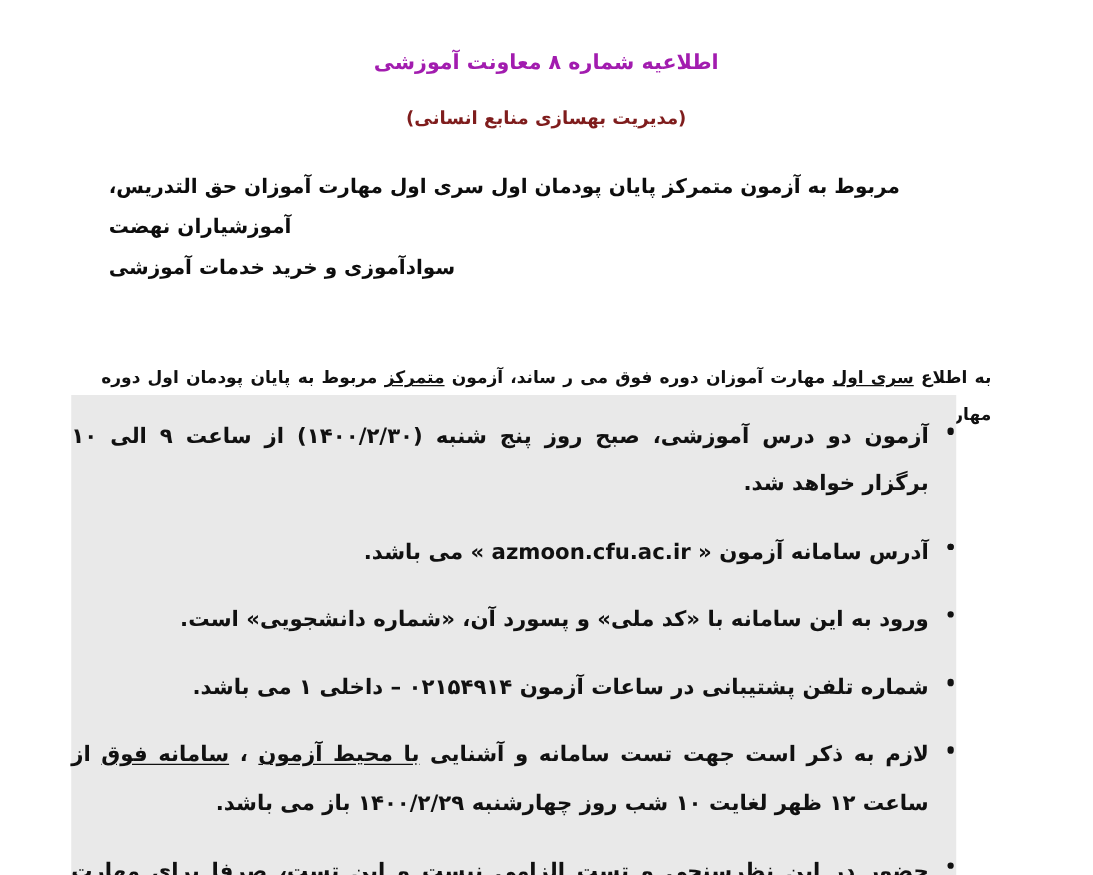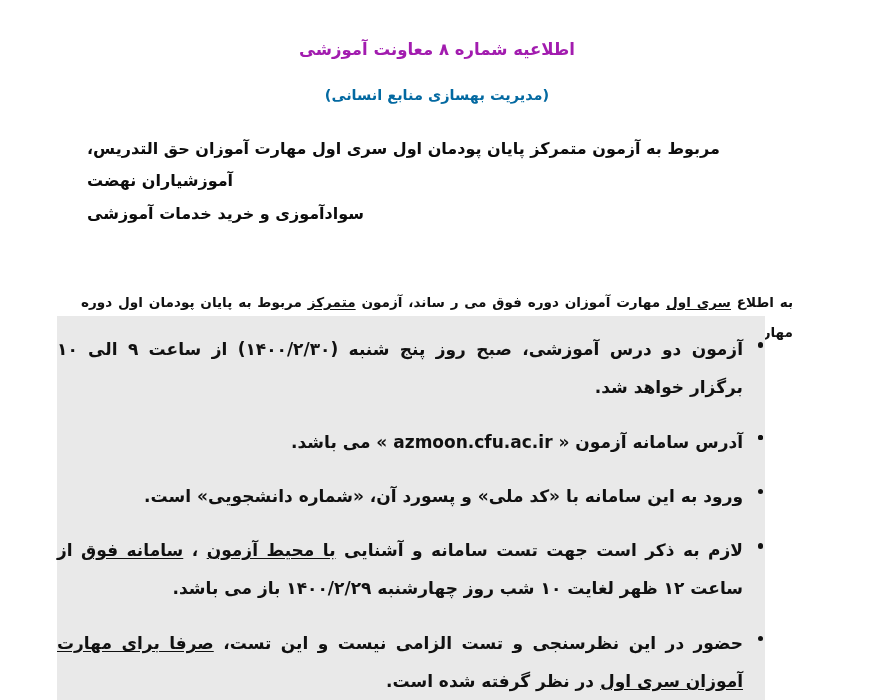--- a/index.html
+++ b/index.html
@@ -32,21 +32,21 @@
     font-weight: 700;
     line-height: 1.5;
     letter-spacing: 0;
     color: #a21caf;
     margin: 0;
   }
   .announce-subtitle {
     font-size: 14.5px;
     font-weight: 700;
     line-height: 1.5;
-    color: #0369a1;
+    color: #7f1d1d;
     margin: 22px 0 4px 0;
   }
   .announce-scope {
     margin: 26px auto 0 auto;
     width: 700px;
     font-size: 16px;
     font-weight: 700;
     line-height: 2.05;
     text-align: left;
     color: #0d0d0d;
@@ -144,20 +144,24 @@
       <li>
         <span class="bullet"></span>
         <span>آدرس سامانه آزمون « </span><span class="ltr">azmoon.cfu.ac.ir</span><span> » می باشد.</span>
       </li>
 
       <li>
         <span class="bullet"></span>
         <span>ورود به این سامانه با «کد ملی» و پسورد آن، «شماره دانشجویی» است.</span>
       </li>
 
+      <li>
+        <span class="bullet"></span>
+        <span>شماره تلفن پشتیبانی در ساعات آزمون ۰۲۱۵۴۹۱۴ – داخلی ۱ می باشد.</span>
+      </li>
 
       <li>
         <span class="bullet"></span>
         <span>لازم به ذکر است جهت تست سامانه و آشنایی </span><span class="u">با محیط آزمون</span><span> ، </span><span class="u">سامانه فوق</span><span> از ساعت ۱۲ ظهر لغایت ۱۰ شب روز چهارشنبه ۱۴۰۰/۲/۲۹ باز می باشد.</span>
       </li>
 
       <li>
         <span class="bullet"></span>
         <span>حضور در این نظرسنجی و تست الزامی نیست و این تست، </span><span class="u">صرفا برای مهارت آموزان سری اول</span><span> در نظر گرفته شده است.</span>
       </li>

